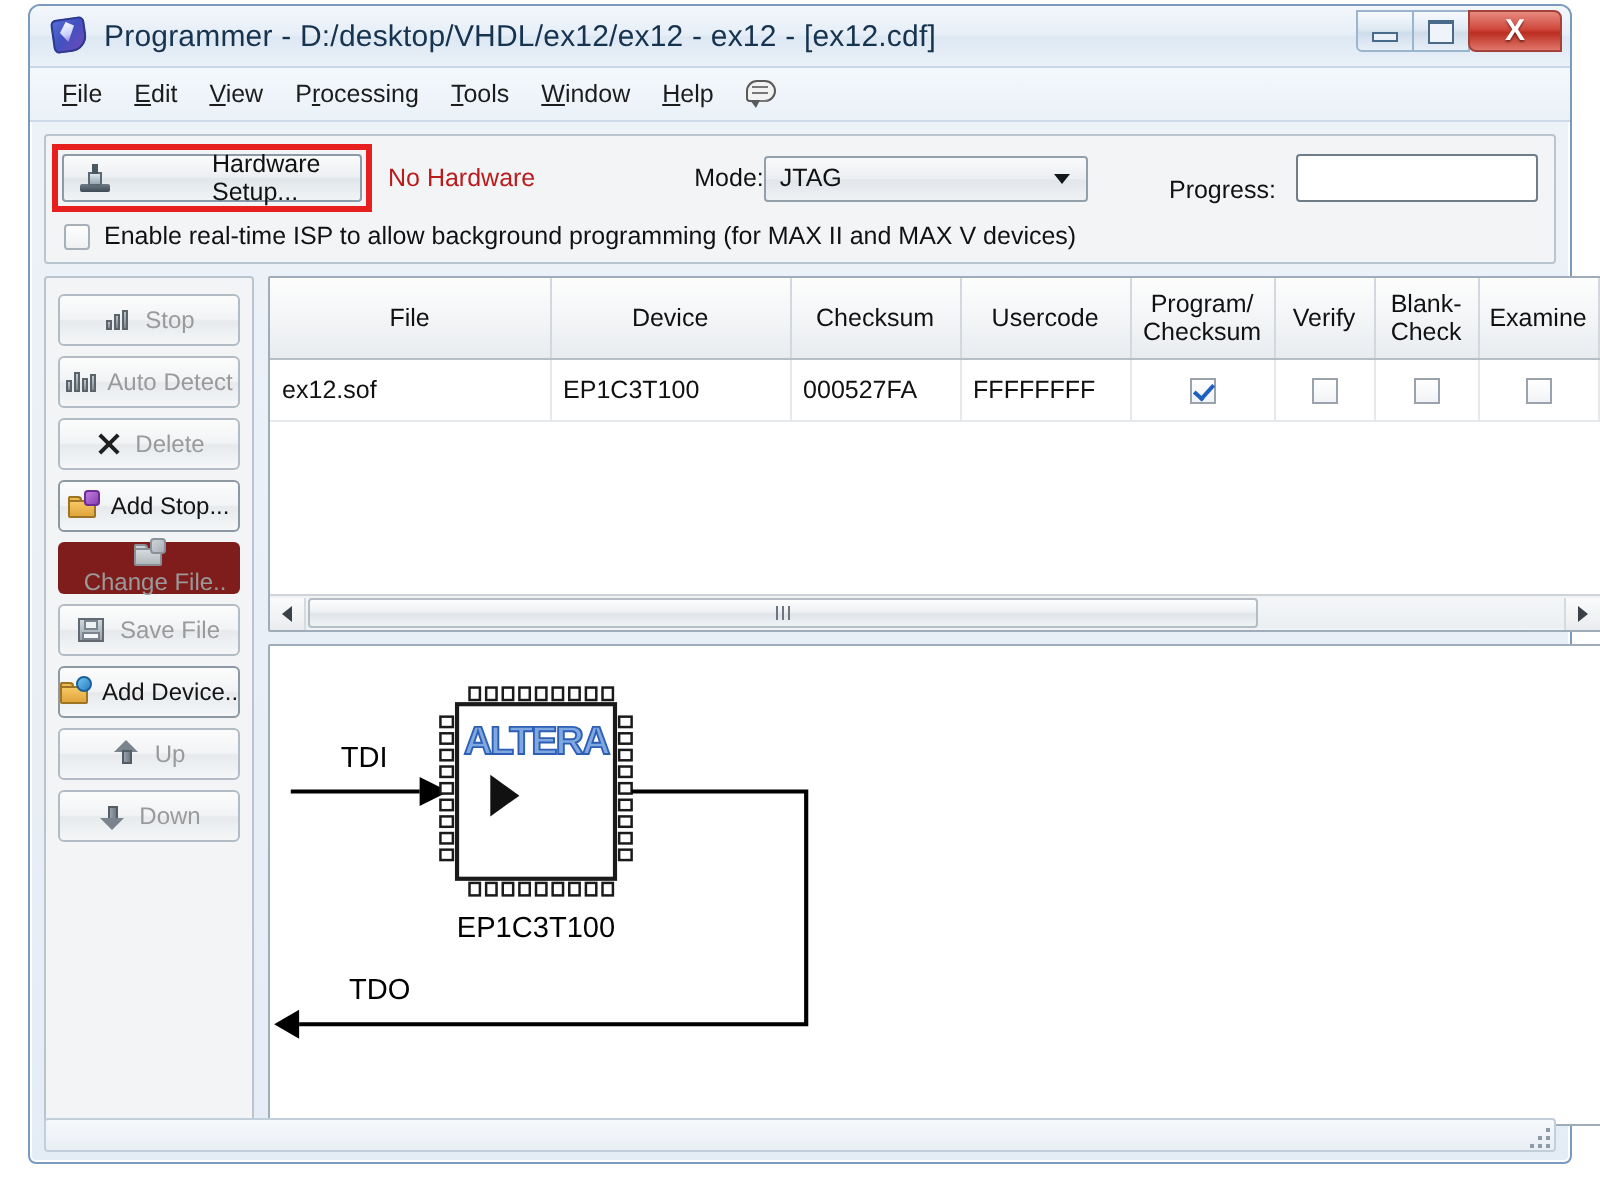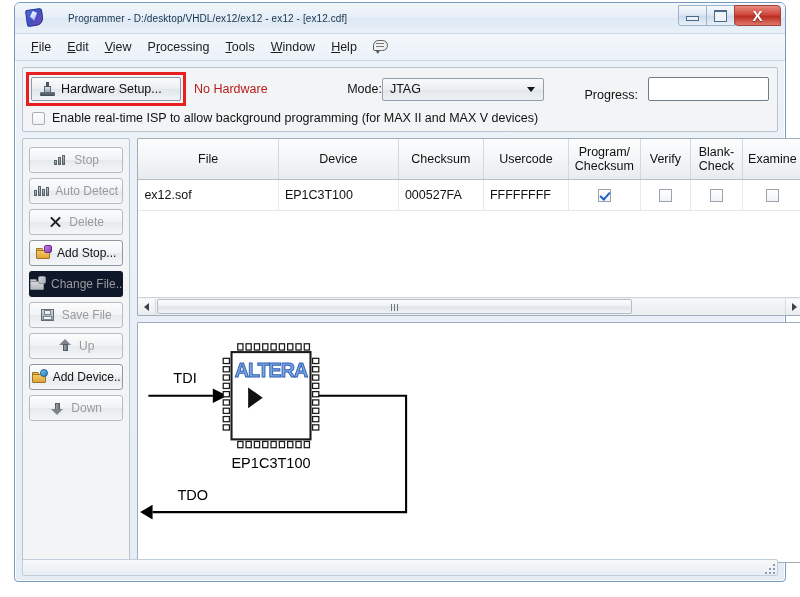--- a/index.html
+++ b/index.html
@@ -45,25 +45,24 @@
     transform: rotate(-8deg);
     box-shadow: 0 0 0 1px #2d3a8c inset;
   }
   .app-icon .glint {
     position: absolute; left: 5px; top: 3px;
     width: 7px; height: 10px;
     background: linear-gradient(160deg, #ffffff 0%, #c9d2ff 60%, #8f6fd0 100%);
     clip-path: polygon(40% 0%, 100% 18%, 60% 100%, 0% 55%);
   }
   .title-text {
-    font-size: 10px;
+    font-size: 15px;
     color: #16334f;
     letter-spacing: .1px;
     white-space: nowrap;
-    margin-left: 16px;
   }
   .win-buttons {
     position: absolute;
     right: 4px; top: 2px;
     display: flex;
     height: 21px;
   }
   .win-btn {
     width: 29px; height: 21px;
     border: 1px solid #9bb5cf;
@@ -172,20 +171,21 @@
     height: 24px;
     min-width: 150px;
     border: 1px solid #8c99a6;
     border-radius: 2px;
     background: linear-gradient(to bottom, #fbfbfb 0%, #eceff2 48%, #e1e6ea 52%, #f1f4f6 100%);
     display: flex; align-items: center;
     padding: 0 8px;
     font-size: 12.5px;
     color: #111;
     box-sizing: border-box;
+    gap: 45px;
   }
   .hw-icon {
     width: 15px; height: 15px;
     margin-right: 6px;
     position: relative; flex: none;
   }
   .hw-icon .base {
     position: absolute; left: 0; bottom: 1px;
     width: 15px; height: 4px;
     background: linear-gradient(to bottom,#6f7b86,#3e4a55);
@@ -298,21 +298,21 @@
     border: 1px solid #b3bcc5;
     border-radius: 3px;
     background: linear-gradient(to bottom, #fcfcfc 0%, #f1f3f5 48%, #e7eaed 52%, #f4f6f8 100%);
     display: flex; align-items: center; justify-content: center;
     font-size: 12px;
     color: #9a9a9a;
     box-sizing: border-box;
     position: relative;
   }
   .sbtn.enabled { color: #141414; border-color: #8d98a3; }
-  .sbtn.flat { border-color: transparent; background: #0f172a; }
+  .sbtn.flat { border-color: transparent; background: #7f1d1d; flex-direction: column; }
   .sbtn .lbl { margin-left: 6px; white-space: nowrap; }
   .sico { width: 15px; height: 14px; position: relative; flex: none; }
 
   .ico-start .tri {
     position: absolute; left: 0; top: 2px;
     width: 0; height: 0;
     border-top: 5px solid transparent;
     border-bottom: 5px solid transparent;
     border-left: 8px solid #2b2b2b;
   }
@@ -694,35 +694,35 @@
 
         <div class="sbtn">
           <span class="sico ico-save">
             <span class="body"></span>
               <span class="shutter"></span>
               <span class="lbl2"></span>
           </span>
           <span class="lbl">Save File</span>
         </div>
 
-        <div class="sbtn">
-          <span class="sico ico-arrow up">
-            <span class="head"></span>
-              <span class="stem"></span>
-          </span>
-          <span class="lbl">Up</span>
-        </div>
-
         <div class="sbtn enabled">
           <span class="sico ico-folder dev">
             <span class="tab"></span>
               <span class="back"></span>
               <span class="badge"></span>
           </span>
           <span class="lbl">Add Device..</span>
+        </div>
+
+        <div class="sbtn">
+          <span class="sico ico-arrow up">
+            <span class="head"></span>
+              <span class="stem"></span>
+          </span>
+          <span class="lbl">Up</span>
         </div>
 
         <div class="sbtn">
           <span class="sico ico-arrow down">
             <span class="stem"></span>
               <span class="head"></span>
           </span>
           <span class="lbl">Down</span>
         </div>
       </div>

